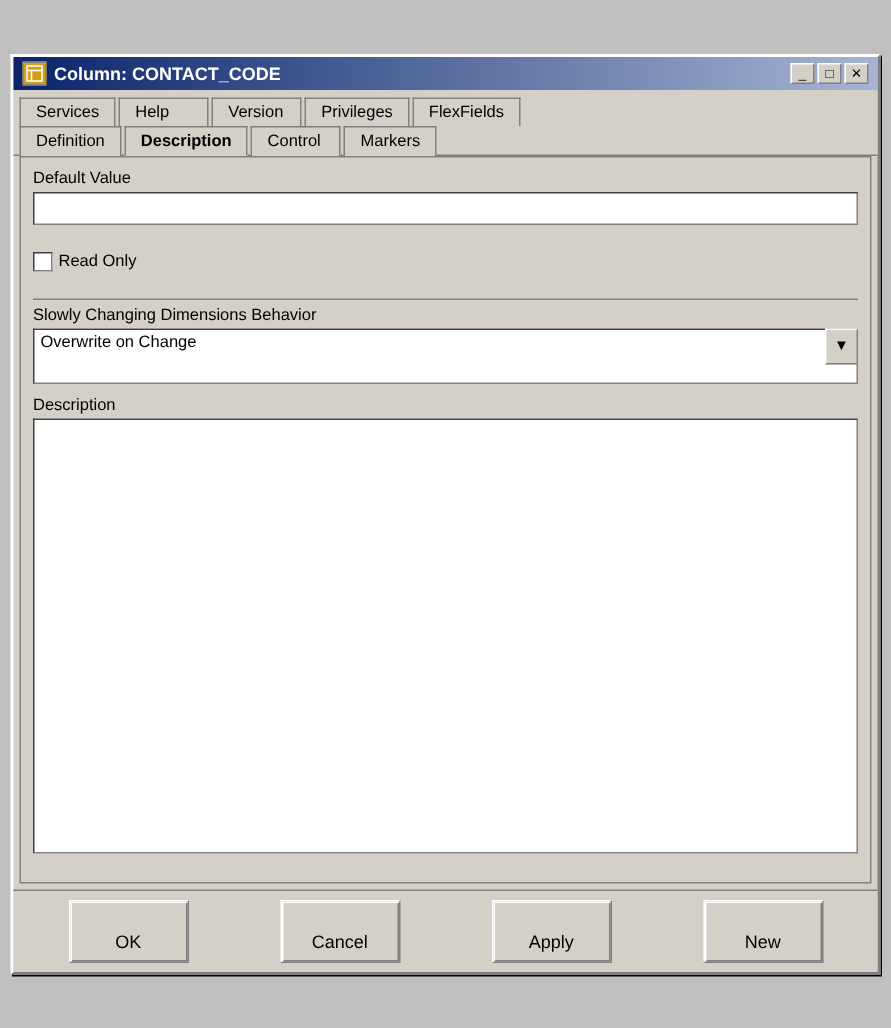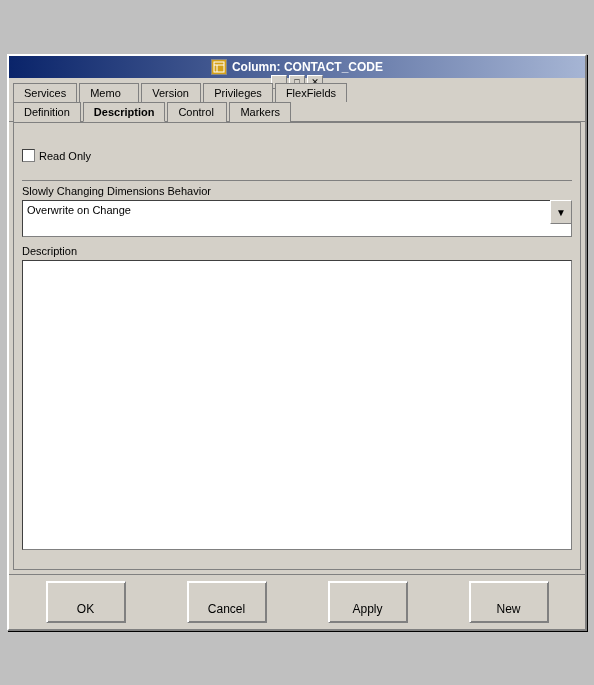--- a/index.html
+++ b/index.html
@@ -22,21 +22,20 @@
       box-shadow: 1px 1px 0 #000;
     }
     .title-bar {
       background: linear-gradient(to right, #0a246a, #a6b5d4);
       color: white;
       padding: 3px 6px;
       display: flex;
       align-items: center;
       justify-content: space-between;
       height: 22px;
-      flex-direction: column;
     }
     .title-bar-left {
       display: flex;
       align-items: center;
       gap: 5px;
     }
     .title-icon {
       width: 16px;
       height: 16px;
       background: #d4a017;
@@ -238,35 +237,39 @@
     </div>
     <div class="title-buttons">
       <div class="title-btn">_</div>
       <div class="title-btn">□</div>
       <div class="title-btn">✕</div>
     </div>
   </div>
 
   <div class="tabs-row">
     <div class="tab">Services</div>
-    <div class="tab">Memo</div>
+    <div class="tab">Help</div>
     <div class="tab">Version</div>
     <div class="tab">Privileges</div>
     <div class="tab">FlexFields</div>
   </div>
 
   <div class="tabs-row2">
     <div class="tab">Definition</div>
     <div class="tab active">Description</div>
     <div class="tab">Control</div>
     <div class="tab">Markers</div>
   </div>
 
   <div class="content-area">
 
+    <div class="form-group">
+      <label class="form-label">Default Value</label>
+      <input type="text" class="text-input" value="" style="">
+    </div>
 
     <div class="checkbox-row">
       <div class="checkbox"></div>
       <span class="checkbox-label">Read Only</span>
     </div>
 
     <div class="separator-line"></div>
 
     <div class="form-group">
       <label class="form-label">Slowly Changing Dimensions Behavior</label>

